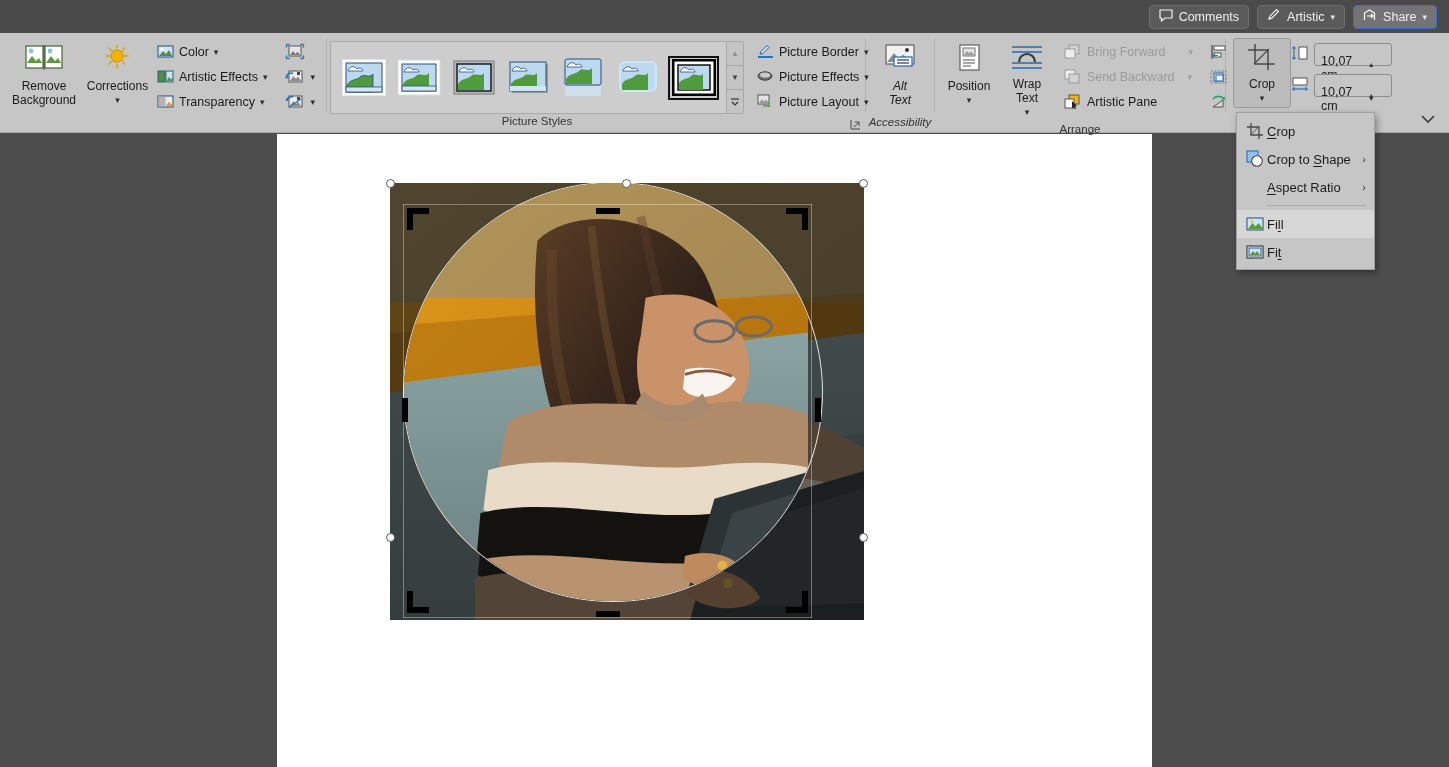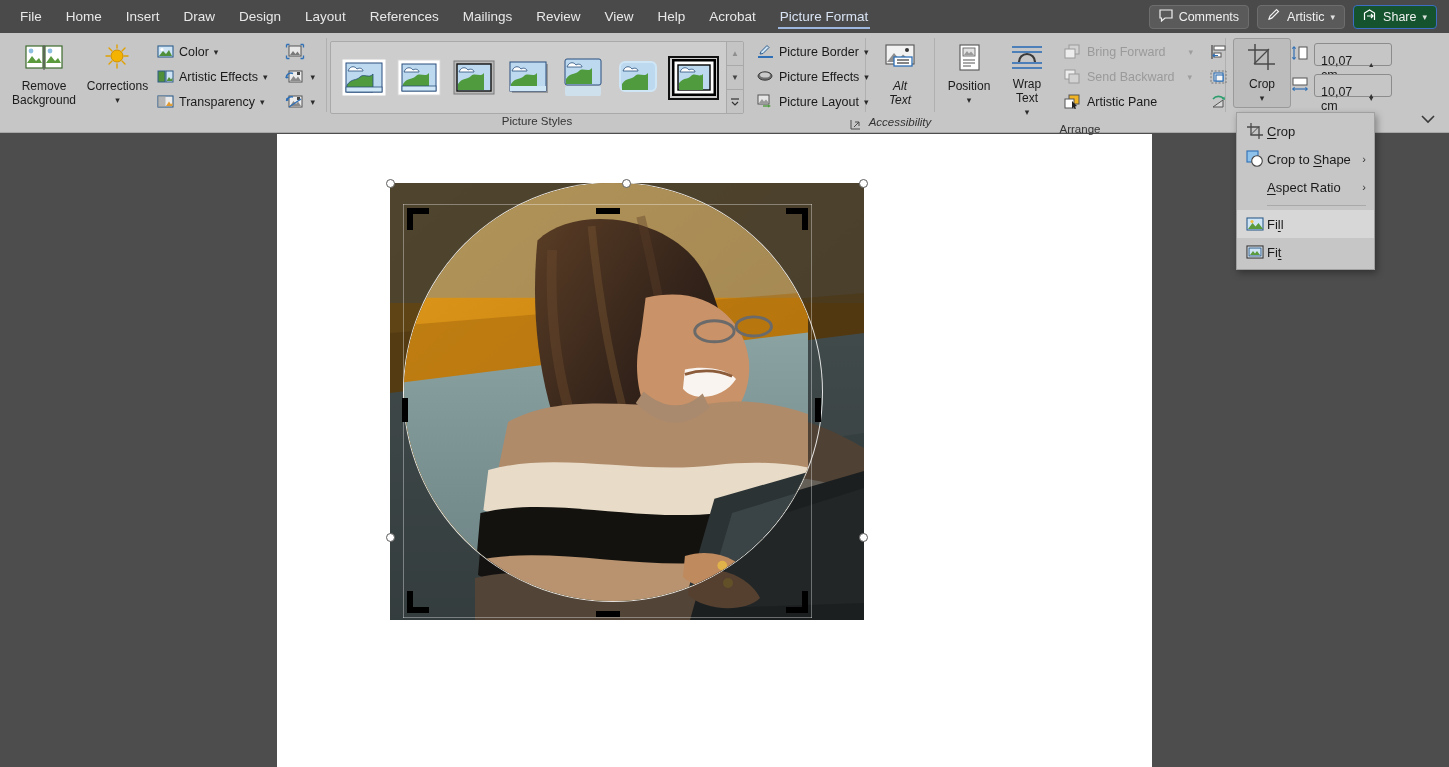--- a/index.html
+++ b/index.html
@@ -26,21 +26,21 @@
   .menu-item.active::after {
     content:""; position:absolute; left:10px; right:10px; bottom:4px;
     height:2px; background:#9db7de;
   }
   .titlebar-right { margin-left:auto; display:flex; align-items:center; gap:8px; padding-right:4px; }
   .tb-btn {
     display:flex; align-items:center; gap:6px; height:24px; padding:0 9px;
     background:#5a5a5a; border:1px solid #6d6d6d; border-radius:4px;
     color:#f0f0f0; font-size:12.5px; white-space:nowrap;
   }
-  .tb-btn.share { background:#14532d; border-color:#3b6ec4; }
+  .tb-btn.share { background:#737373; border-color:#3b6ec4; }
   .chev { font-size:9px; opacity:.9; }
 
   
   .ribbon {
     height:100px; background:#c6c6c6; display:flex; align-items:stretch;
     position:relative; z-index:4; border-bottom:1px solid #a8a8a8;
   }
   .group { position:relative; display:flex; flex-direction:column; padding:3px 0 0 0; }
   .group-body { flex:1; display:flex; align-items:flex-start; padding:2px 5px 0 5px; }
   .group-label {
@@ -147,35 +147,20 @@
   .pop-item .ico { width:24px; display:flex; align-items:center; justify-content:center; flex:0 0 24px; }
   .pop-item .lbl { flex:1; }
   .pop-item .arr { font-size:11px; color:#333; }
   .pop-sep { height:1px; background:#a9a9a9; margin:4px 8px 4px 30px; }
   u { text-decoration-thickness:1px; text-underline-offset:2px; }
 </style>
 </head>
 <body>
 
 <div class="titlebar">
-  <div class="menu">
-    <div class="menu-item">File</div>
-    <div class="menu-item">Home</div>
-    <div class="menu-item">Insert</div>
-    <div class="menu-item">Draw</div>
-    <div class="menu-item">Design</div>
-    <div class="menu-item">Layout</div>
-    <div class="menu-item">References</div>
-    <div class="menu-item">Mailings</div>
-    <div class="menu-item">Review</div>
-    <div class="menu-item">View</div>
-    <div class="menu-item">Help</div>
-    <div class="menu-item">Acrobat</div>
-    <div class="menu-item active">Picture Format</div>
-  </div>
 
   <div class="titlebar-right">
     <div class="tb-btn">
       <span>
         <svg width="14" height="13" viewBox="0 0 14 13">
             <path d="M1 1h12v8H6l-3.5 3V9H1z" fill="none" stroke="#f0f0f0" stroke-width="1.2"></path>
           </svg>
       </span>
       <span>Comments</span>
     </div>

